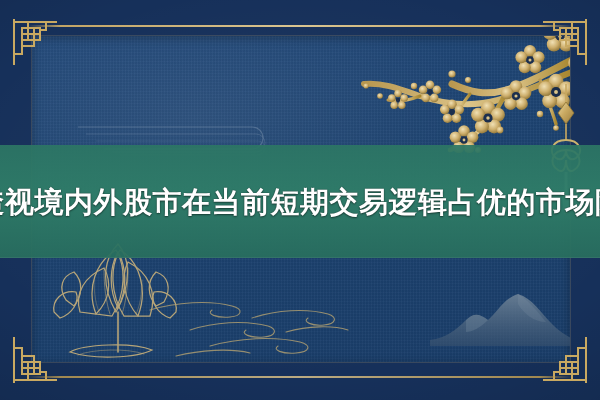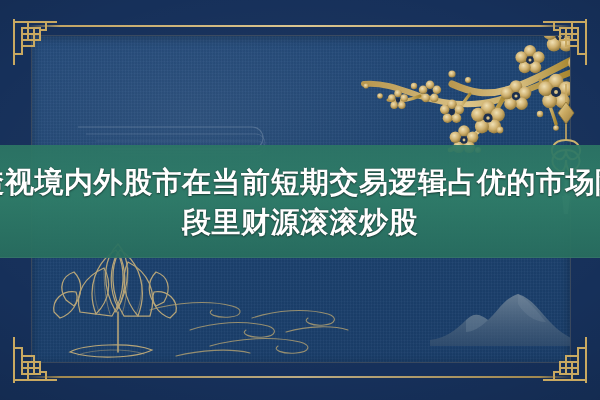--- a/index.html
+++ b/index.html
@@ -338,16 +338,15 @@
       <path d="M16 26 H22"></path>
       <path d="M40 8 V16 H34"></path>
       <path d="M8 40 H16 V34"></path>
     </g>
   </svg>
 
   <div class="bottom-rule"></div>
 
   <div class="banner">
     <div class="banner-line l1">透视境内外股市在当前短期交易逻辑占优的市场阶</div>
-    <div class="banner-line l2">段里财源滚滚炒股</div>
   </div>
 
 </div>
 
 </body></html>

